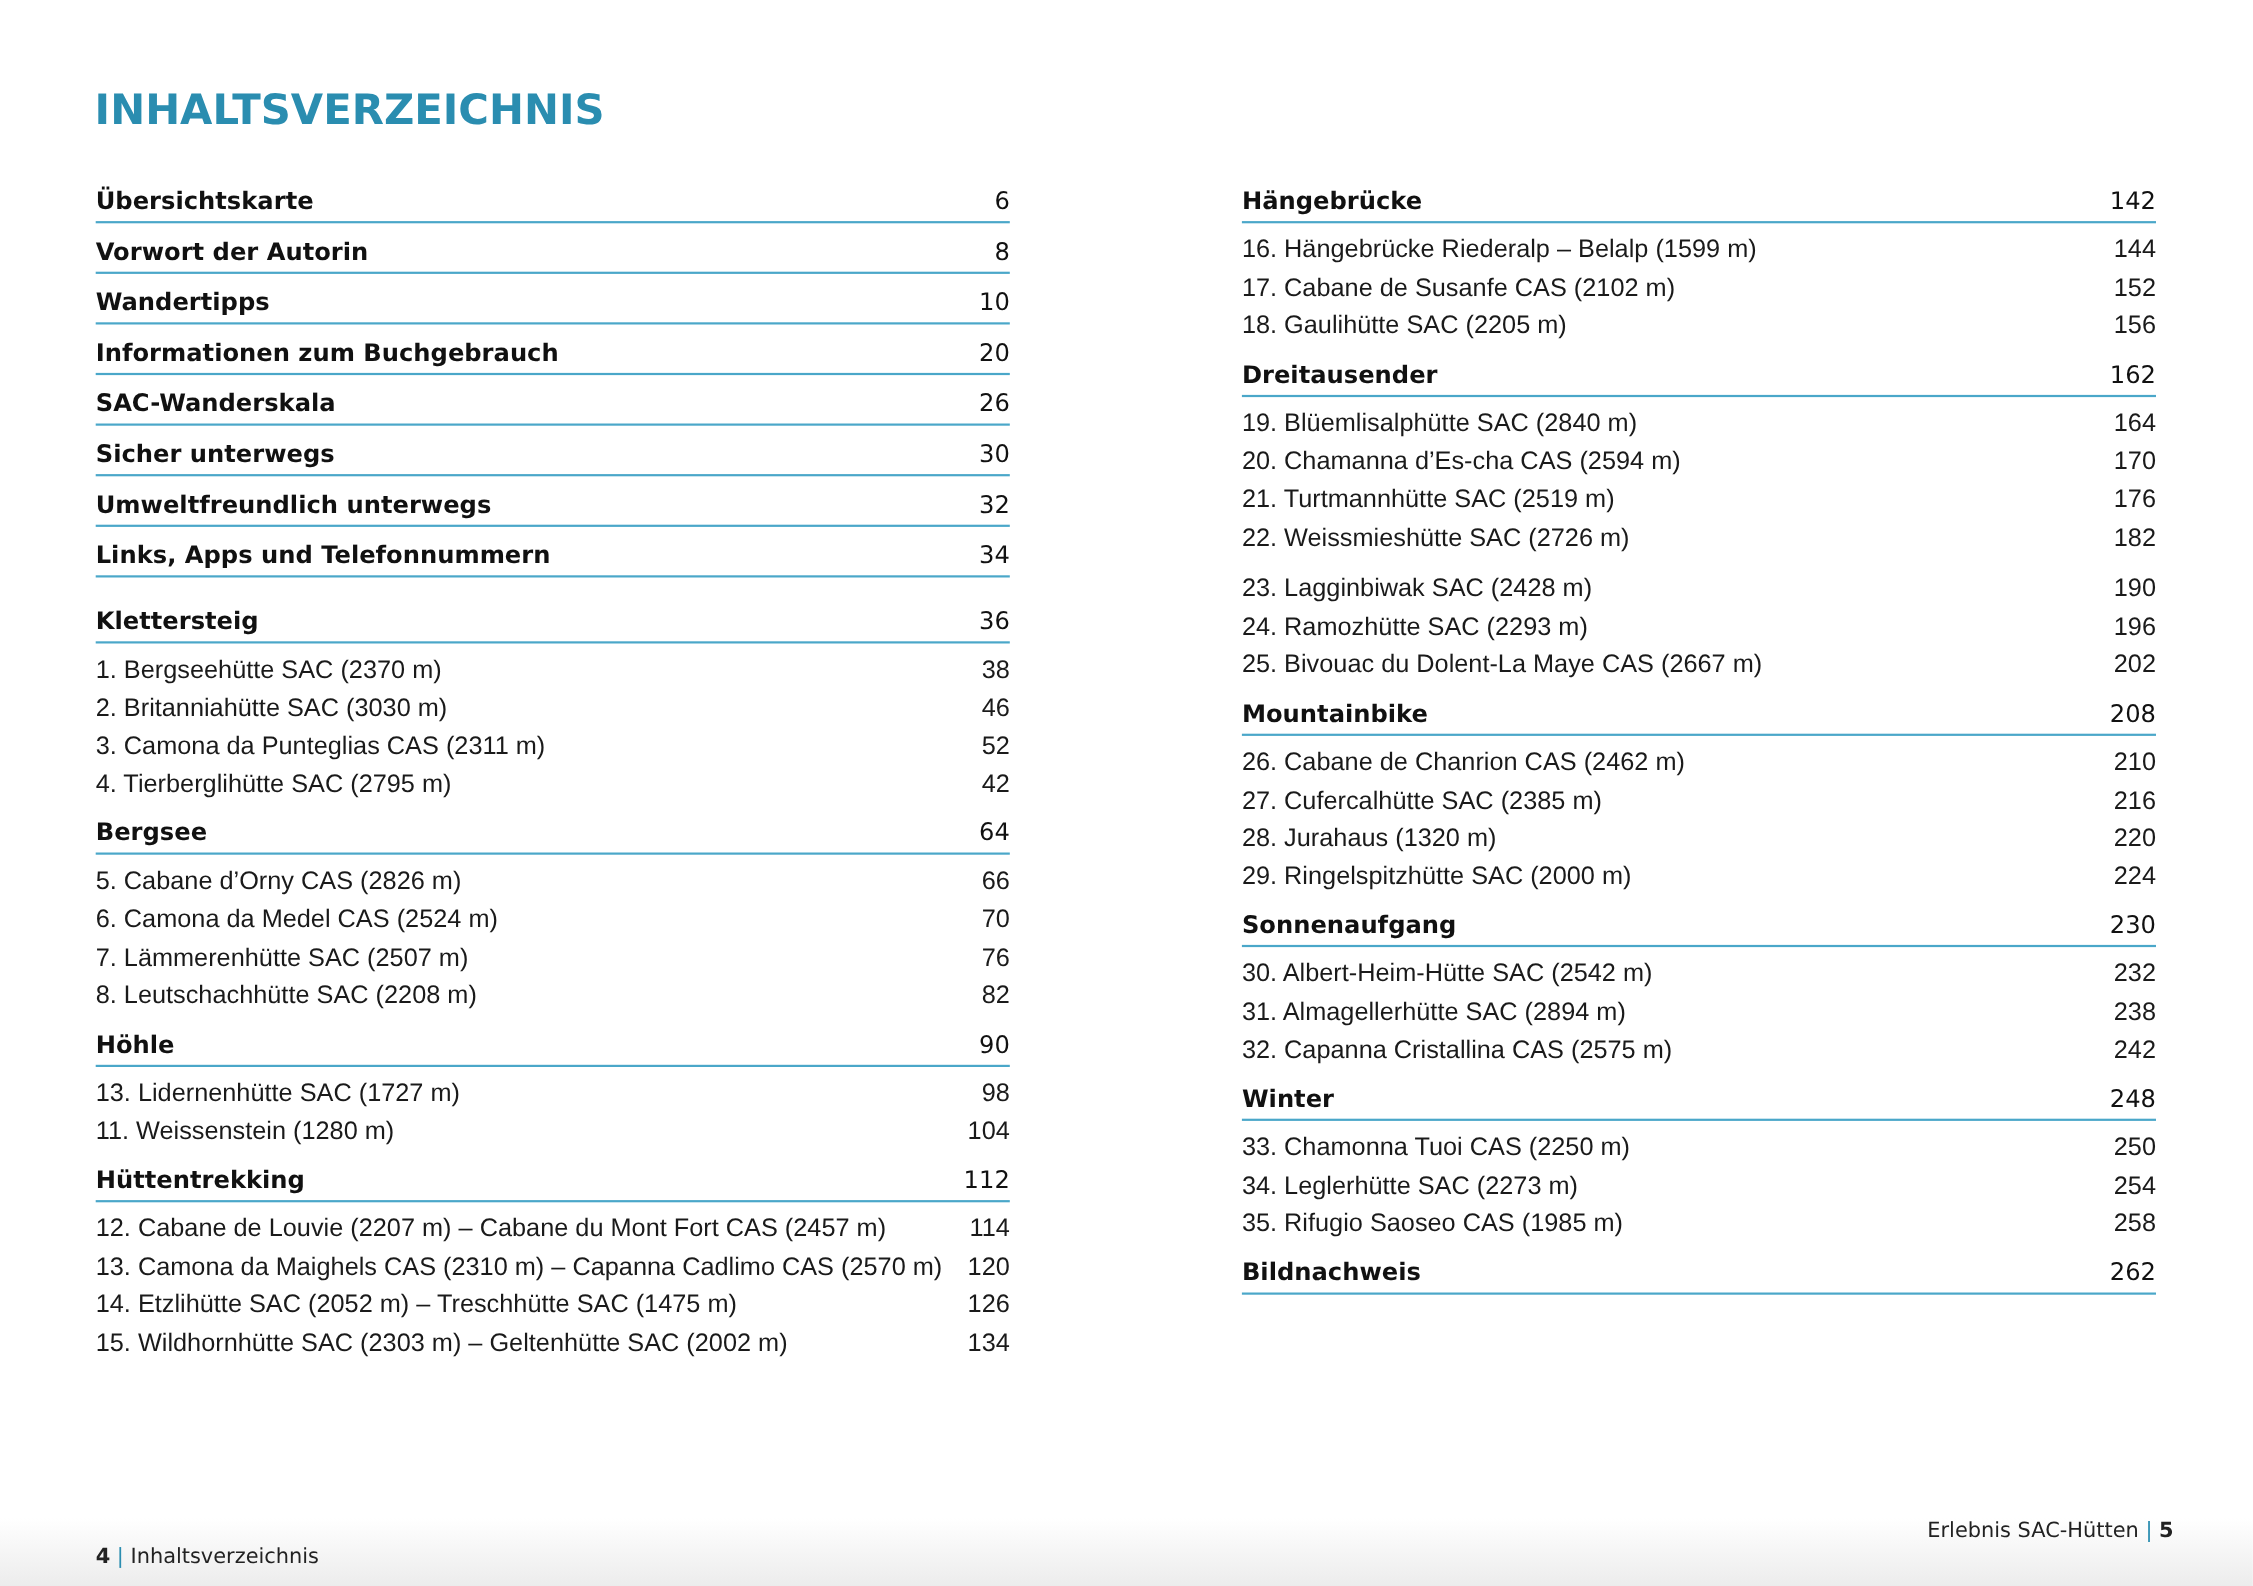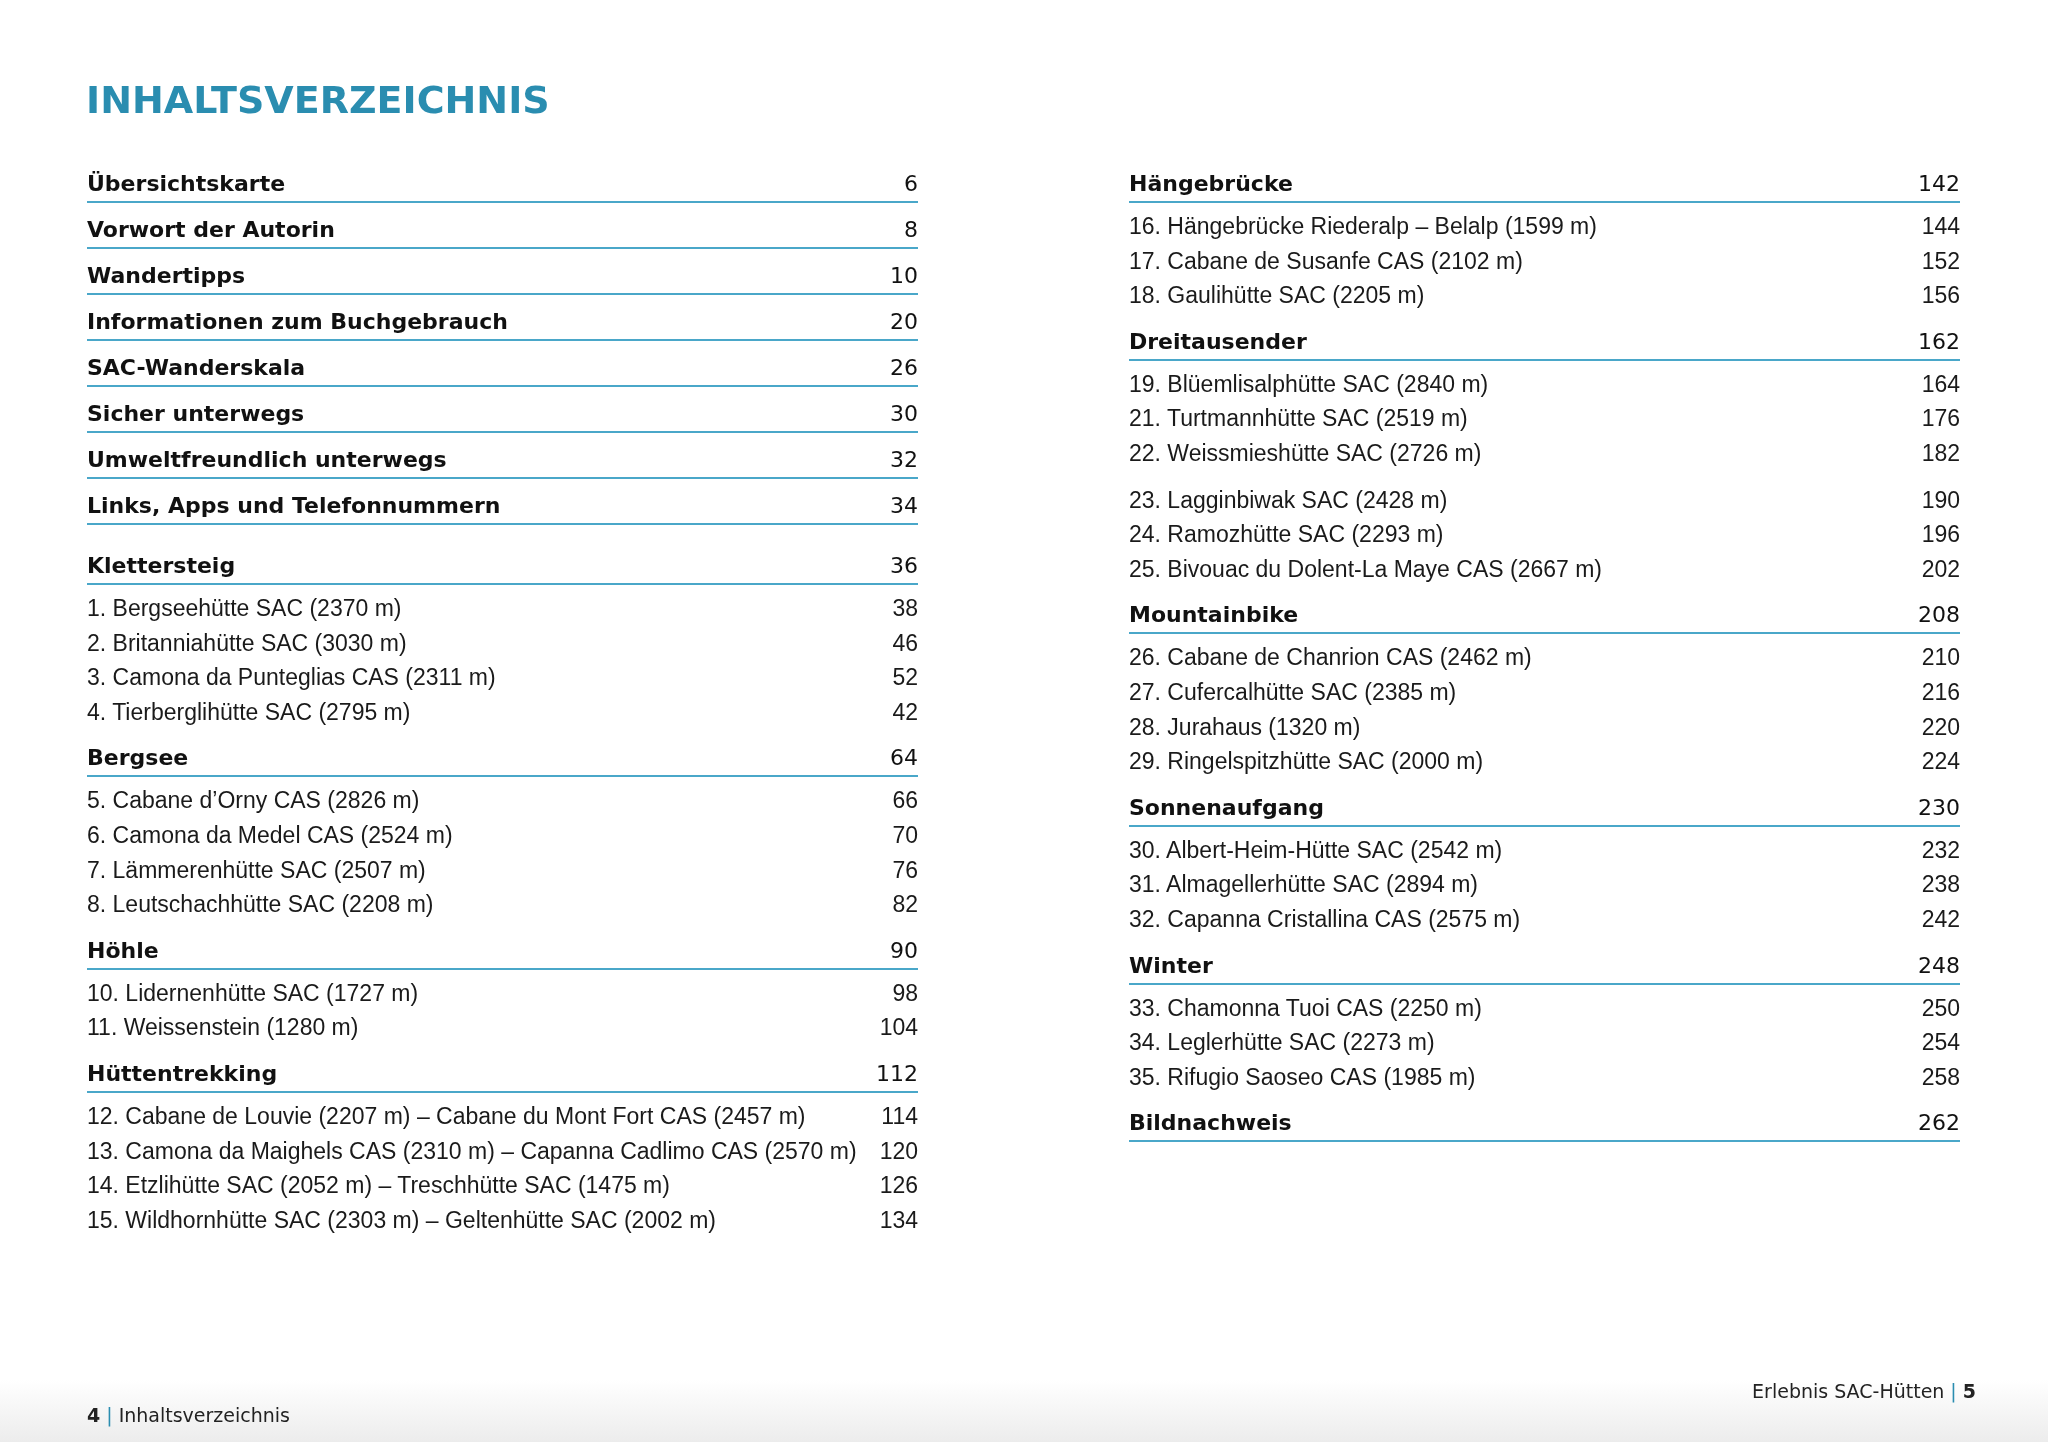--- a/index.html
+++ b/index.html
@@ -126,21 +126,21 @@
         <span>82</span>
       </div>
   </div>
 
   <div class="section">
     <div class="entry-main">
         <span>Höhle</span>
         <span class="pg">90</span>
       </div>
     <div class="entry-sub">
-        <span>10. Lidernenhütte SAC (1727 m)</span>
+        <span>13. Lidernenhütte SAC (1727 m)</span>
         <span>98</span>
       </div>
     <div class="entry-sub">
         <span>11. Weissenstein (1280 m)</span>
         <span>104</span>
       </div>
   </div>
 
   <div class="section">
     <div class="entry-main">
@@ -187,20 +187,24 @@
   </div>
 
   <div class="section">
     <div class="entry-main">
         <span>Dreitausender</span>
         <span class="pg">162</span>
       </div>
     <div class="entry-sub">
         <span>19. Blüemlisalphütte SAC (2840 m)</span>
         <span>164</span>
+      </div>
+    <div class="entry-sub">
+        <span>20. Chamanna d’Es-cha CAS (2594 m)</span>
+        <span>170</span>
       </div>
     <div class="entry-sub">
         <span>21. Turtmannhütte SAC (2519 m)</span>
         <span>176</span>
       </div>
     <div class="entry-sub">
         <span>22. Weissmieshütte SAC (2726 m)</span>
         <span>182</span>
       </div>
   </div>

